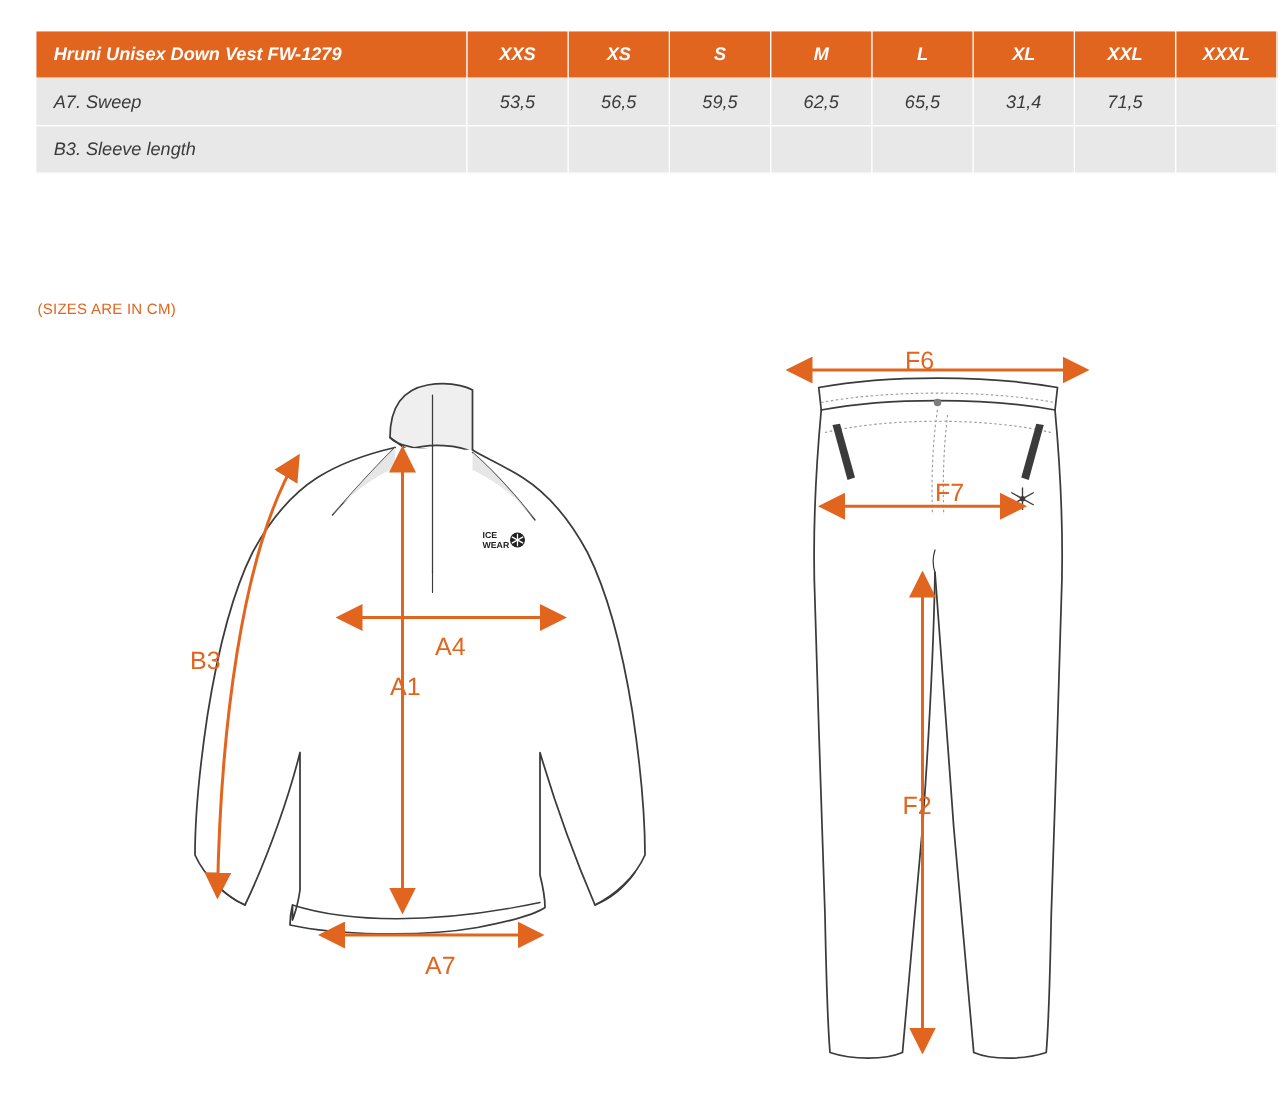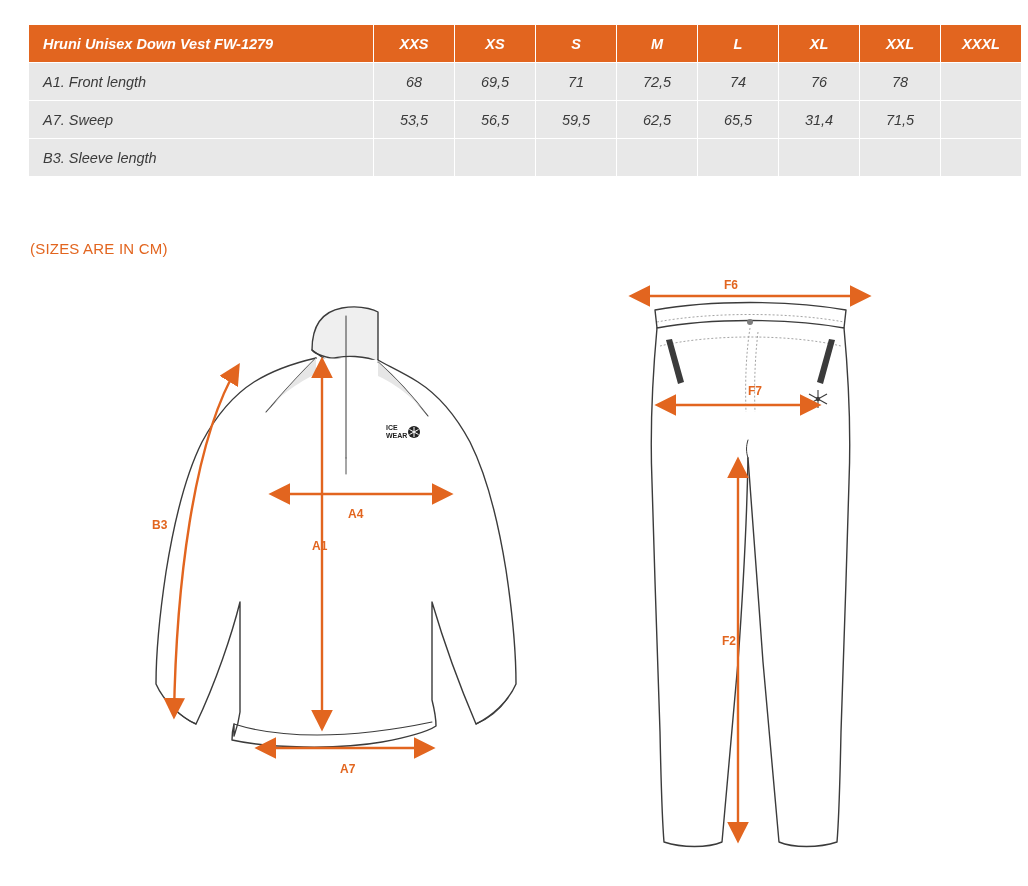--- a/index.html
+++ b/index.html
@@ -70,21 +70,21 @@
     background: #e8e8e8;
     text-align: center;
     color: #3b3b3b;
     font-size: 14.5px;
   }
   .units-note {
     position: absolute;
     left: 30px;
     top: 240px;
     color: #e2651f;
-    font-size: 15px;
+    font-size: 12px;
     letter-spacing: 0.2px;
   }
 
   
   .figures {
     position: absolute;
     left: 0;
     top: 262px;
     width: 1028px;
     height: 620px;
@@ -92,22 +92,22 @@
   .fig {
     position: absolute;
     top: 0;
   }
   .fig-top { left: 120px; }
   .fig-bottom { left: 600px; }
 
   .dim-label {
     position: absolute;
     color: #e2651f;
-    font-size: 12px;
-    font-weight: bold;
+    font-size: 20px;
+    font-weight: normal;
     font-family: "Liberation Sans", sans-serif;
   }
 </style>
 </head>
 <body>
 
 <div class="page">
 
   <div class="size-table-wrap">
     <table class="size-table">
@@ -118,31 +118,20 @@
           <th class="size-head">XS</th>
           <th class="size-head">S</th>
           <th class="size-head">M</th>
           <th class="size-head">L</th>
           <th class="size-head">XL</th>
           <th class="size-head">XXL</th>
           <th class="size-head">XXXL</th>
         </tr>
       </thead>
       <tbody>
-        <tr>
-          <td class="row-label">A1. Front length</td>
-          <td class="val">68</td>
-          <td class="val">69,5</td>
-          <td class="val">71</td>
-          <td class="val">72,5</td>
-          <td class="val">74</td>
-          <td class="val">76</td>
-          <td class="val">78</td>
-          <td class="val"></td>
-        </tr>
         <tr>
           <td class="row-label">A7. Sweep</td>
           <td class="val">53,5</td>
           <td class="val">56,5</td>
           <td class="val">59,5</td>
           <td class="val">62,5</td>
           <td class="val">65,5</td>
           <td class="val">31,4</td>
           <td class="val">71,5</td>
           <td class="val"></td>

